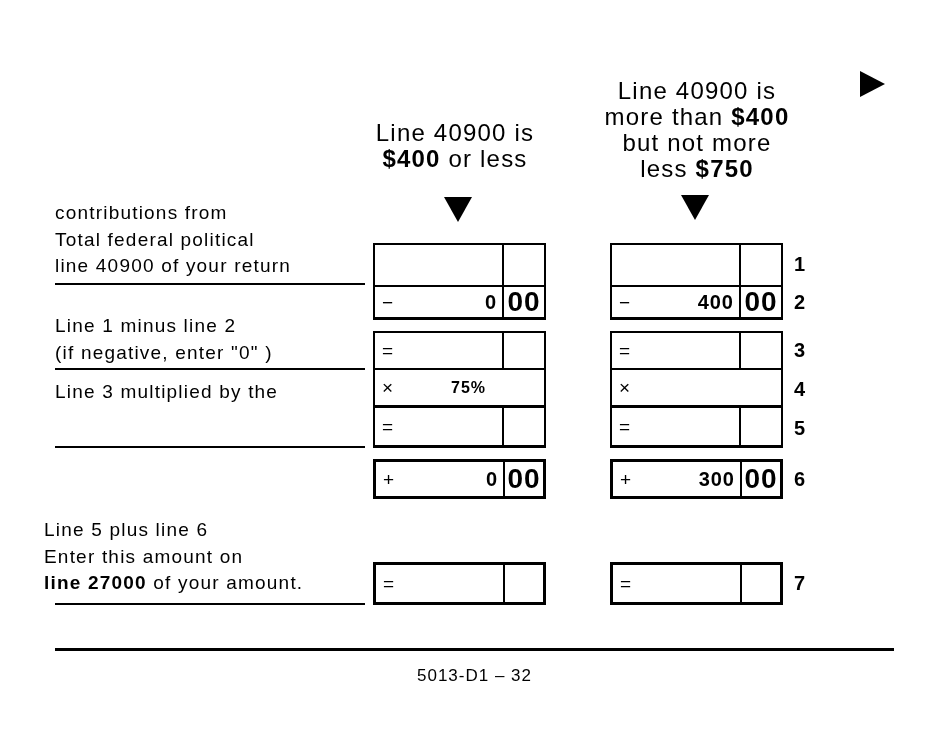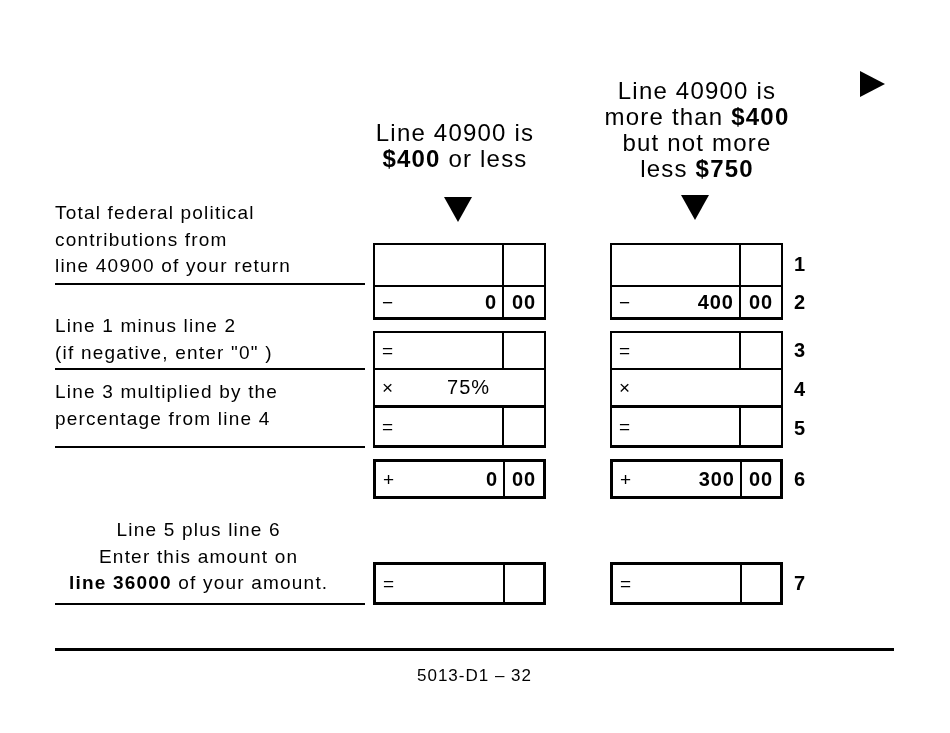--- a/index.html
+++ b/index.html
@@ -18,22 +18,22 @@
              border-left:25px solid #000;}
   .grp{position:absolute;border:2px solid #000;border-bottom-width:3px;box-sizing:border-box;background:#fff;}
   .sbox{position:absolute;border:3px solid #000;box-sizing:border-box;background:#fff;}
   .brow{display:flex;align-items:stretch;box-sizing:border-box;}
   .sbox .brow{height:100%;}
   .brow .main{flex:0 0 127px;display:flex;align-items:center;}
   .brow .op{padding-left:7px;font-size:19px;line-height:19px;}
   .brow .val{flex:1;text-align:right;padding-right:5px;font-weight:bold;font-size:20px;letter-spacing:1px;}
   .brow .vdiv{width:2px;background:#000;}
   .brow .cents{flex:1;display:flex;align-items:center;justify-content:center;
-               font-weight:bold;font-size:20px;letter-spacing:1px;}
-  .brow .pct{flex:1;text-align:center;font-weight:normal;font-size:20px;letter-spacing:1px;
+               font-weight:bold;font-size:28px;letter-spacing:1px;}
+  .brow .pct{flex:1;text-align:center;font-weight:bold;font-size:16px;letter-spacing:1px;
              display:flex;align-items:center;justify-content:center;}
   .rownum{position:absolute;left:794px;width:24px;height:24px;line-height:24px;
           font-weight:bold;font-size:20px;text-align:left;}
   .footer-code{position:absolute;font-size:17px;letter-spacing:1px;text-align:center;}
 </style>
 </head>
 <body>
 
 <div class="page">
 
@@ -48,42 +48,41 @@
     <div><span>Line 40900 is</span></div>
     <div><span>more than </span><span class="b">$400</span></div>
     <div><span>but not more</span></div>
     <div><span>less </span><span class="b">$750</span></div>
   </div>
 
   <div class="tri-down" style="left:444px;top:197px;"></div>
   <div class="tri-down" style="left:681px;top:195px;"></div>
 
   <div class="abs lbl" style="left:55px;top:200px;">
+    <div>contributions from</div>
     <div>Total federal political</div>
-    <div>contributions from</div>
     <div>line 40900 of your return</div>
   </div>
   <div class="hrule" style="left:55px;top:283px;width:310px;height:2px;"></div>
 
   <div class="abs lbl" style="left:55px;top:313px;">
     <div>Line 1 minus line 2</div>
     <div>(if negative, enter "0" )</div>
   </div>
   <div class="hrule" style="left:55px;top:368px;width:310px;height:2px;"></div>
 
   <div class="abs lbl" style="left:55px;top:379px;">
     <div>Line 3 multiplied by the</div>
-    <div>percentage from line 4</div>
   </div>
   <div class="hrule" style="left:55px;top:446px;width:310px;height:2px;"></div>
 
-  <div class="abs lbl" style="left:69px;top:517px;text-align:center;">
+  <div class="abs lbl" style="left:44px;top:517px;">
     <div>Line 5 plus line 6</div>
     <div>Enter this amount on</div>
-    <div><span class="b">line 36000</span><span> of your amount.</span></div>
+    <div><span class="b">line 27000</span><span> of your amount.</span></div>
   </div>
   <div class="hrule" style="left:55px;top:603px;width:310px;height:2px;"></div>
 
   <div class="grp" style="left:373px;top:243px;width:173px;height:77px;">
     <div class="brow" style="height:42px;border-bottom:2px solid #000;">
       <div class="main">
           <span class="val"></span>
         </div>
       <div class="vdiv"></div>
       <div class="cents"></div>

